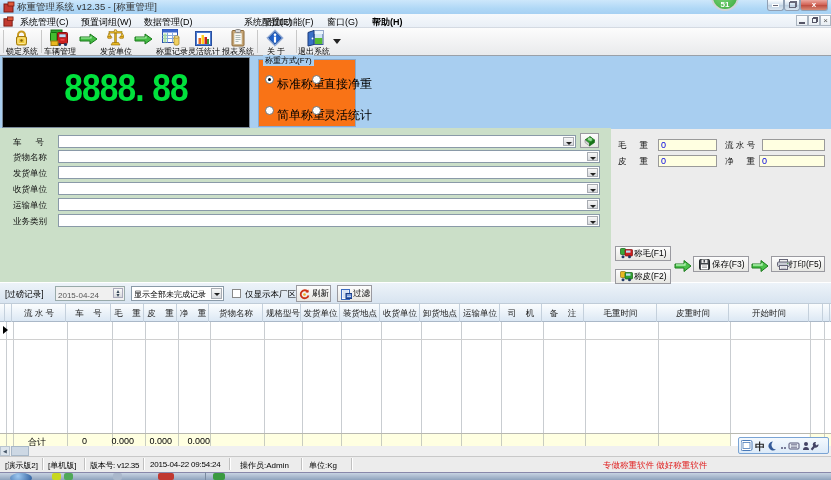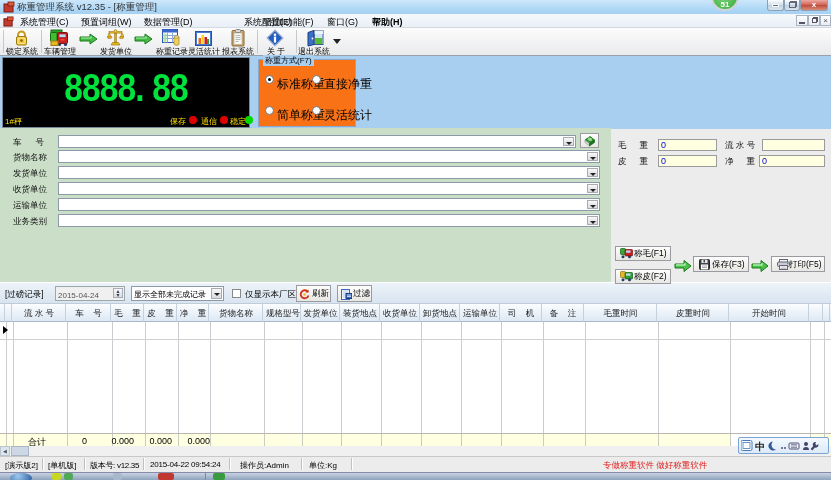--- a/index.html
+++ b/index.html
@@ -155,29 +155,20 @@
 <div class="abs tlabel" style="left:3px;width:38px;">锁定系统</div>
 <div class="abs tlabel" style="left:41px;width:38px;">车辆管理</div>
 <div class="abs tlabel" style="left:96px;width:40px;">发货单位</div>
 <div class="abs tlabel" style="left:152px;width:40px;">称重记录</div>
 <div class="abs tlabel" style="left:185px;width:38px;">灵活统计</div>
 <div class="abs tlabel" style="left:219px;width:38px;">报表系统</div>
 <div class="abs tlabel" style="left:262px;width:28px;">关 于</div>
 <div class="abs tlabel" style="left:295px;width:38px;">退出系统</div>
 <div id="led" class="abs">
   <div id="leddigits" class="abs">8888. 88</div>
-  <div id="ledstatus" class="abs">
-    <span class="abs" style="left:2px;">1#秤</span>
-    <span class="abs" style="left:167px;">保存</span>
-      <span class="abs dot" style="left:186px;background:#e00000;"></span>
-    <span class="abs" style="left:198px;">通信</span>
-      <span class="abs dot" style="left:217px;background:#e00000;"></span>
-    <span class="abs" style="left:227px;">稳定</span>
-      <span class="abs dot" style="left:242px;background:#00d800;"></span>
-  </div>
 </div>
 <div id="grpbox" class="abs">
     <div class="cap">称重方式(F7)</div>
   </div>
 <div class="abs radio sel" style="left:265px;top:75px;"></div>
 <div class="abs rlabel" style="left:277px;top:76px;">标准称重</div>
 <div class="abs radio" style="left:312px;top:75px;"></div>
 <div class="abs rlabel" style="left:324px;top:76px;">直接净重</div>
 <div class="abs radio" style="left:265px;top:106px;"></div>
 <div class="abs rlabel" style="left:277px;top:107px;">简单称重</div>

